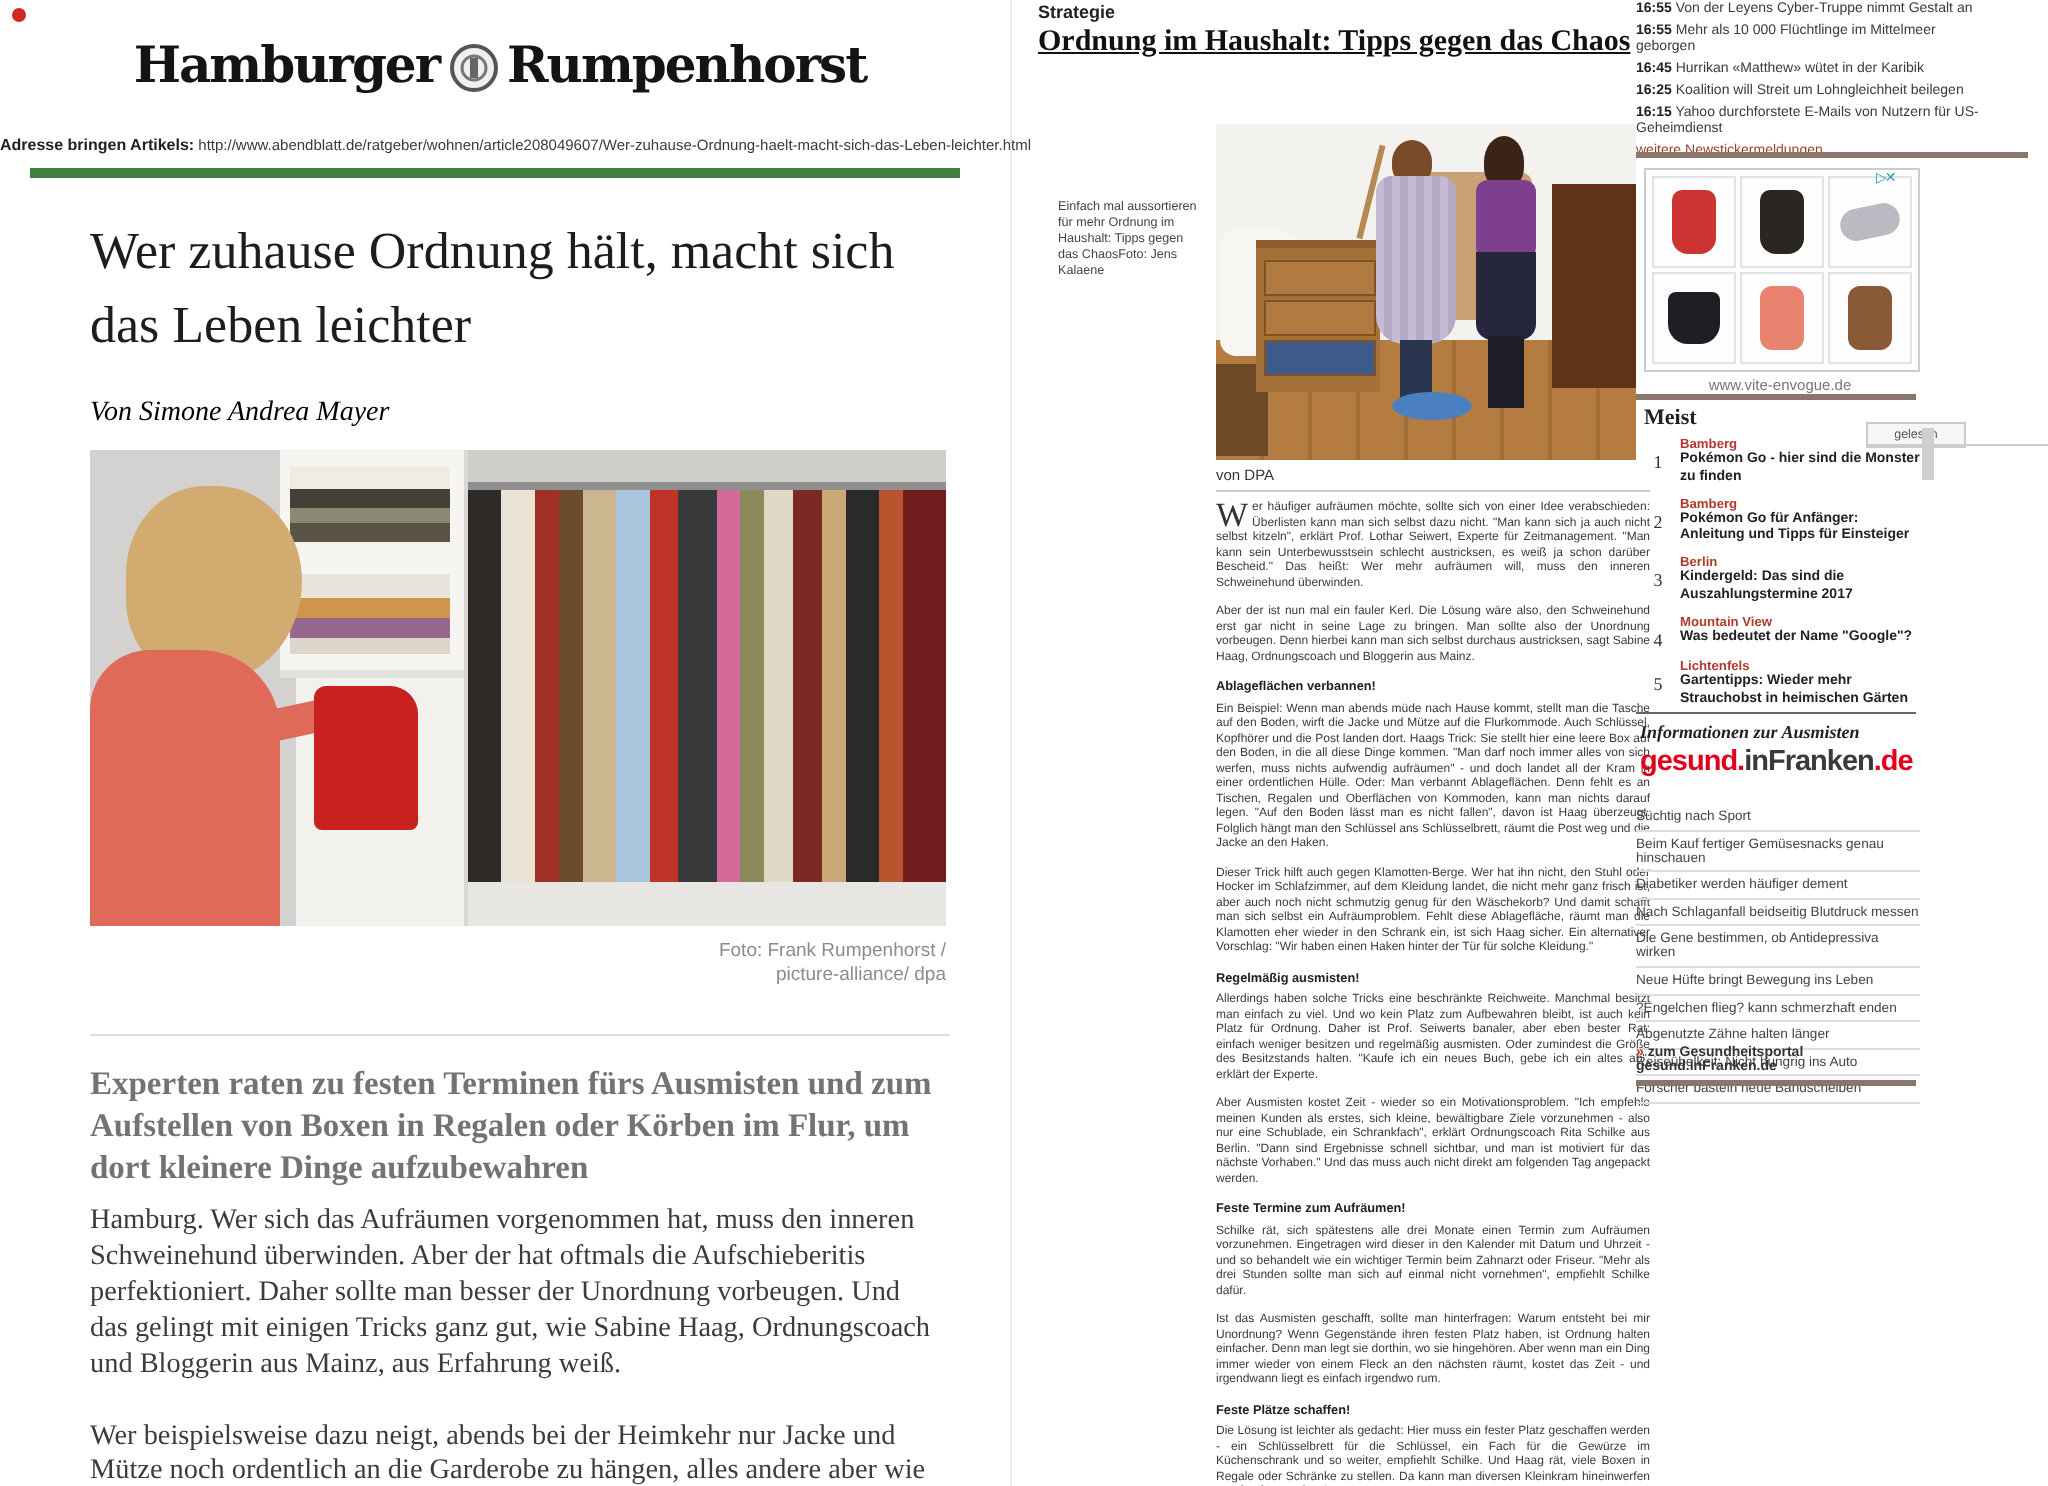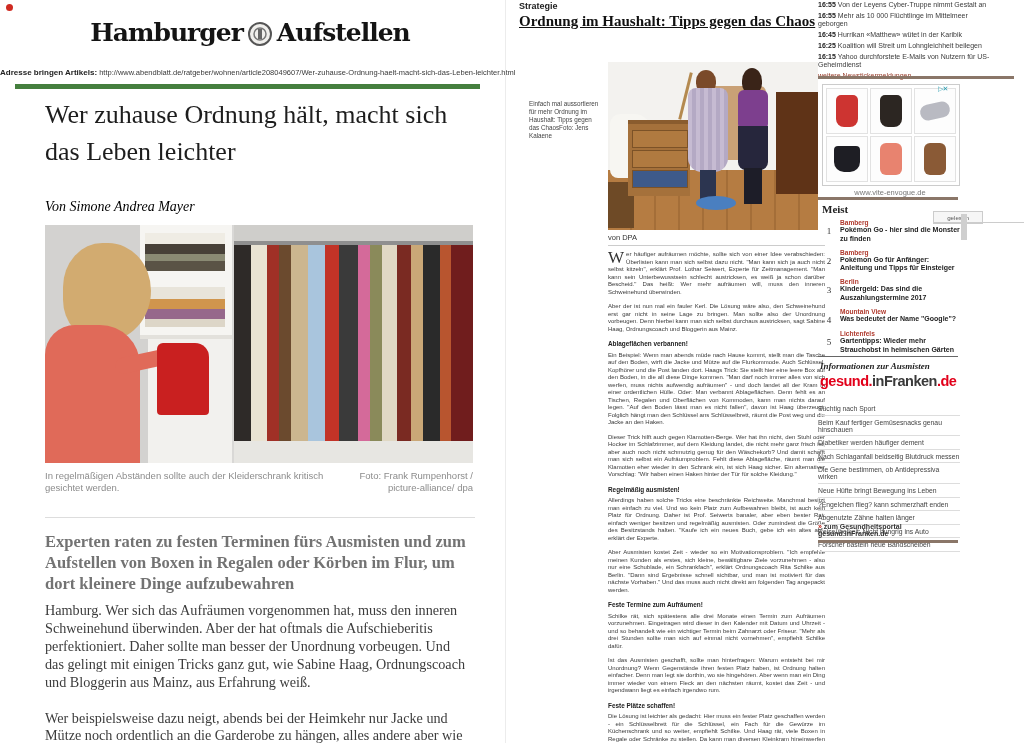--- a/index.html
+++ b/index.html
@@ -10,21 +10,21 @@
   
   .red-dot{left:6px;top:4px;width:7px;height:7px;border-radius:50%;background:#cf2a21;}
   .masthead{left:0;top:18px;width:500px;text-align:center;font-family:"DejaVu Serif",serif;
             font-weight:bold;font-size:25px;letter-spacing:-1px;color:#141414;}
   .masthead .seal{display:inline-block;vertical-align:-6px;margin:0 4px;}
   .address{left:0;top:68px;width:500px;text-align:center;font-size:7.5px;color:#3a3a3a;white-space:nowrap;}
   .address b{font-size:8px;color:#222;}
   .green-rule{left:15px;top:84px;width:465px;height:5px;background:#457f3e;}
   .kicker-row{left:45px;top:96px;width:432px;font-size:11px;color:#979797;letter-spacing:.5px;}
   .kicker-row .date{float:right;}
-  .l-headline{left:45px;top:96px;width:420px;font-family:"Liberation Serif",serif;
+  .l-headline{left:45px;top:107px;width:420px;font-family:"Liberation Serif",serif;
               font-size:26px;line-height:37px;color:#1d1d1d;font-weight:500;}
   .l-byline{left:45px;top:199px;font-family:"Liberation Serif",serif;font-style:italic;
             font-size:14px;color:#000000;}
   .photo{left:45px;top:225px;width:428px;height:238px;background:#d9d8d6;}
   .ph-left{left:0;top:0;width:187px;height:238px;background:linear-gradient(90deg,#d3d2d0 0 55%,#f2f1ee 55% 100%);}
   .ph-shelf{left:95px;top:0;width:92px;height:110px;background:#f6f5f2;border-bottom:4px solid #e3e1dc;}
   .ph-stack1{left:100px;top:8px;width:80px;height:38px;
      background:linear-gradient(180deg,#efece4 0 30%,#474038 30% 55%,#8a8a74 55% 75%,#5a5346 75% 100%);}
   .ph-stack2{left:100px;top:62px;width:80px;height:40px;
      background:linear-gradient(180deg,#e8e4da 0 30%,#d0954d 30% 55%,#96688b 55% 80%,#ddd6c8 80% 100%);}
@@ -137,21 +137,21 @@
 
 <div class="page">
 
   <div class="abs red-dot"></div>
 
   <div class="abs masthead">
     <span>Hamburger</span><svg class="seal" width="26" height="26" viewBox="0 0 26 26">
         <circle cx="13" cy="13" r="11" fill="#f0efec" stroke="#555" stroke-width="2"></circle>
         <circle cx="13" cy="13" r="6" fill="none" stroke="#777" stroke-width="1.5"></circle>
         <rect x="11" y="8" width="4" height="10" fill="#666"></rect>
-      </svg><span>Aufstellen</span>
+      </svg><span>Rumpenhorst</span>
   </div>
 
   <div class="abs address">
     <b>Adresse bringen Artikels:</b>
     <span>http://www.abendblatt.de/ratgeber/wohnen/article208049607/Wer-zuhause-Ordnung-haelt-macht-sich-das-Leben-leichter.html</span>
   </div>
 
   <div class="abs green-rule"></div>
 
 
@@ -168,21 +168,20 @@
     <div class="abs ph-arm"></div>
     <div class="abs ph-red"></div>
     <div class="abs ph-right"></div>
     <div class="abs ph-rod"></div>
     <div class="abs ph-clothes"></div>
     <div class="abs ph-floor"></div>
   </div>
 
   <div class="abs caption-row">
     <span class="credit">Foto: Frank Rumpenhorst / picture-alliance/ dpa</span>
-    <span class="cap">In regelmäßigen Abständen sollte auch der Kleiderschrank kritisch gesichtet werden.</span>
   </div>
 
   <div class="abs hr-light"></div>
   <div class="abs l-lead">Experten raten zu festen Terminen fürs Ausmisten und zum Aufstellen von Boxen in Regalen oder Körben im Flur, um dort kleinere Dinge aufzubewahren</div>
 
   <div class="abs l-body">
     <p>Hamburg.  Wer sich das Aufräumen vorgenommen hat, muss den inneren Schweinehund überwinden. Aber der hat oftmals die Aufschieberitis perfektioniert. Daher sollte man besser der Unordnung vorbeugen. Und das gelingt mit einigen Tricks ganz gut, wie Sabine Haag, Ordnungscoach und Bloggerin aus Mainz, aus Erfahrung weiß.</p>
     <p>Wer beispielsweise dazu neigt, abends bei der Heimkehr nur Jacke und Mütze noch ordentlich an die Garderobe zu hängen, alles andere aber wie Post,</p>
   </div>
 

